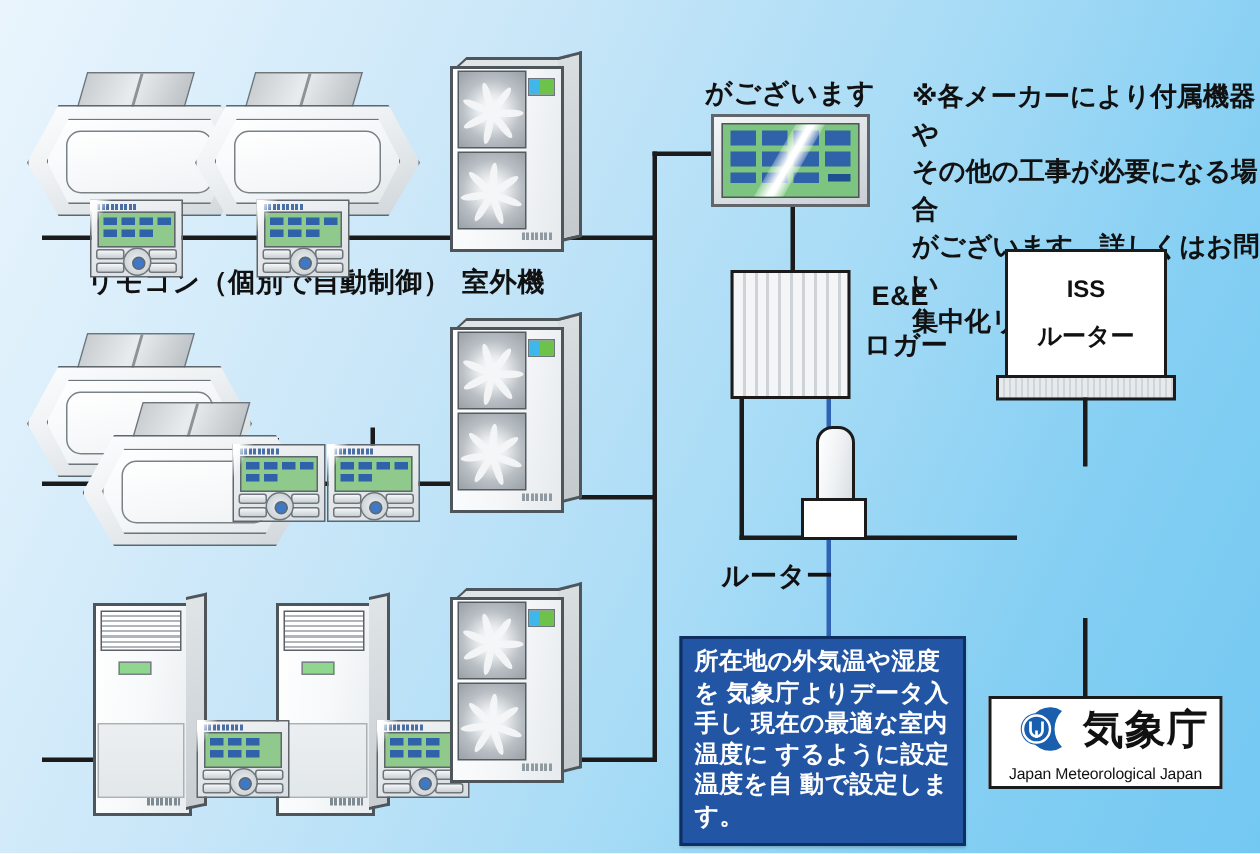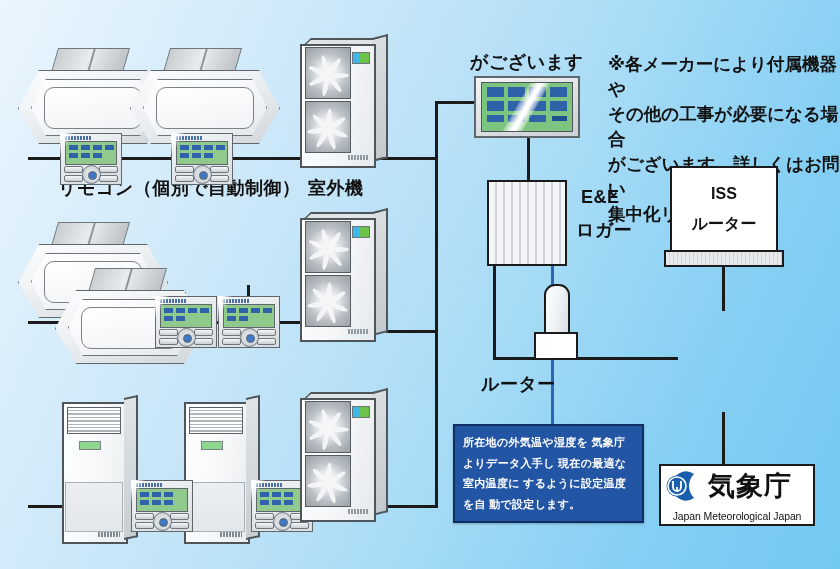--- a/index.html
+++ b/index.html
@@ -228,30 +228,30 @@
   .globe .gtext{
     position:absolute;left:-14px;top:50%;width:140px;margin-top:-9px;
     text-align:center;font-weight:bold;font-size:15px;color:#111;
     background:rgba(238,243,246,.82);line-height:18px;
   }
 
   
   .callout{
     position:absolute;
     background:#2255a4;border:2px solid #0f2f63;
-    color:#fff;font-weight:bold;font-size:11px;line-height:20.5px;
+    color:#fff;font-weight:bold;font-size:16px;line-height:20.5px;
     padding:6px 7px 7px 8px;letter-spacing:.3px;
     box-shadow:0 1px 2px rgba(0,0,0,.25);
   }
 
   
   .jma{
     position:absolute;width:152px;height:58px;background:#fff;border:2.4px solid #1b1b1b;
   }
-  .jma .row{position:absolute;left:0;top:0;width:150px;height:40px;display:flex;align-items:center;}
+  .jma .row{position:absolute;left:14px;top:0;width:150px;height:40px;display:flex;align-items:center;}
   .jma .mark{position:relative;width:44px;height:34px;margin-left:3px;flex:0 0 auto;}
   .jma .kanji{
     font-weight:bold;font-size:27px;color:#111;letter-spacing:1px;line-height:30px;
   }
   .jma .en{
     position:absolute;left:0;bottom:2px;width:152px;text-align:center;
     font-size:10.5px;color:#111;font-weight:normal;letter-spacing:-.1px;
   }
   .note{position:absolute;font-weight:bold;color:#111;white-space:pre-line;}
 </style>

